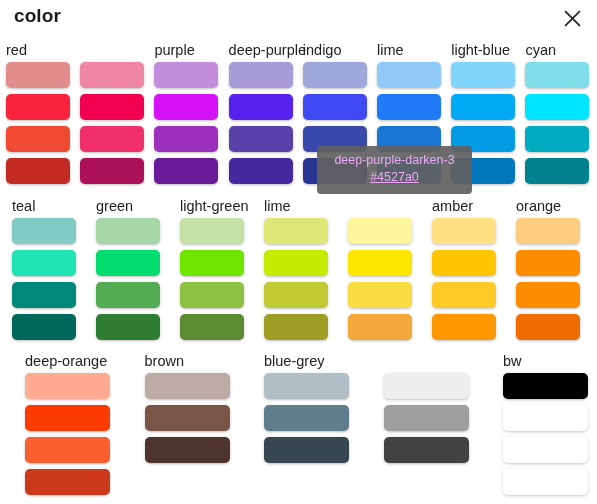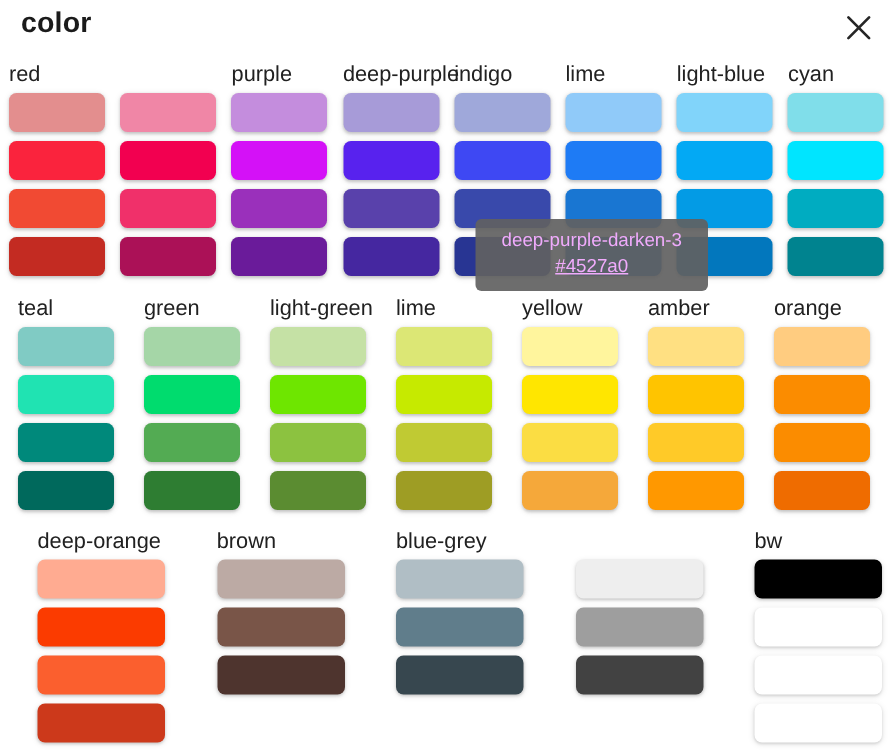--- a/index.html
+++ b/index.html
@@ -168,21 +168,20 @@
       <div class="swatch" title="cyan-darken-4 #00838f" style="left: 525.4px; top: 96px; width: 64px; background: rgb(0, 131, 143);"></div>
     </div>
 </div>
 
 <div class="group" id="group-1">
   <div class="labels-row">
       <div class="col-label" style="left: 12px; width: 64px;">teal</div>
       <div class="col-label" style="left: 96px; width: 64px;">green</div>
       <div class="col-label" style="left: 180px; width: 64px;">light-green</div>
       <div class="col-label" style="left: 264px; width: 64px;">lime</div>
-      <div class="col-label" style="left: 348px; width: 64px;">yellow</div>
       <div class="col-label" style="left: 432px; width: 64px;">amber</div>
       <div class="col-label" style="left: 516px; width: 64px;">orange</div>
     </div>
   <div class="swatch-grid" style="height: 128px;">
       <div class="swatch" title="teal-lighten-3 #80cbc4" style="left: 12px; top: 0px; width: 64px; background: rgb(128, 203, 196);"></div>
       <div class="swatch" title="teal-base #20e3b2" style="left: 12px; top: 32px; width: 64px; background: rgb(32, 227, 178);"></div>
       <div class="swatch" title="teal-darken-2 #00897b" style="left: 12px; top: 64px; width: 64px; background: rgb(0, 137, 123);"></div>
       <div class="swatch" title="teal-darken-4 #00695c" style="left: 12px; top: 96px; width: 64px; background: rgb(0, 105, 92);"></div>
       <div class="swatch" title="green-lighten-3 #a5d6a7" style="left: 96px; top: 0px; width: 64px; background: rgb(165, 214, 167);"></div>
       <div class="swatch" title="green-base #00dc6e" style="left: 96px; top: 32px; width: 64px; background: rgb(0, 220, 110);"></div>

